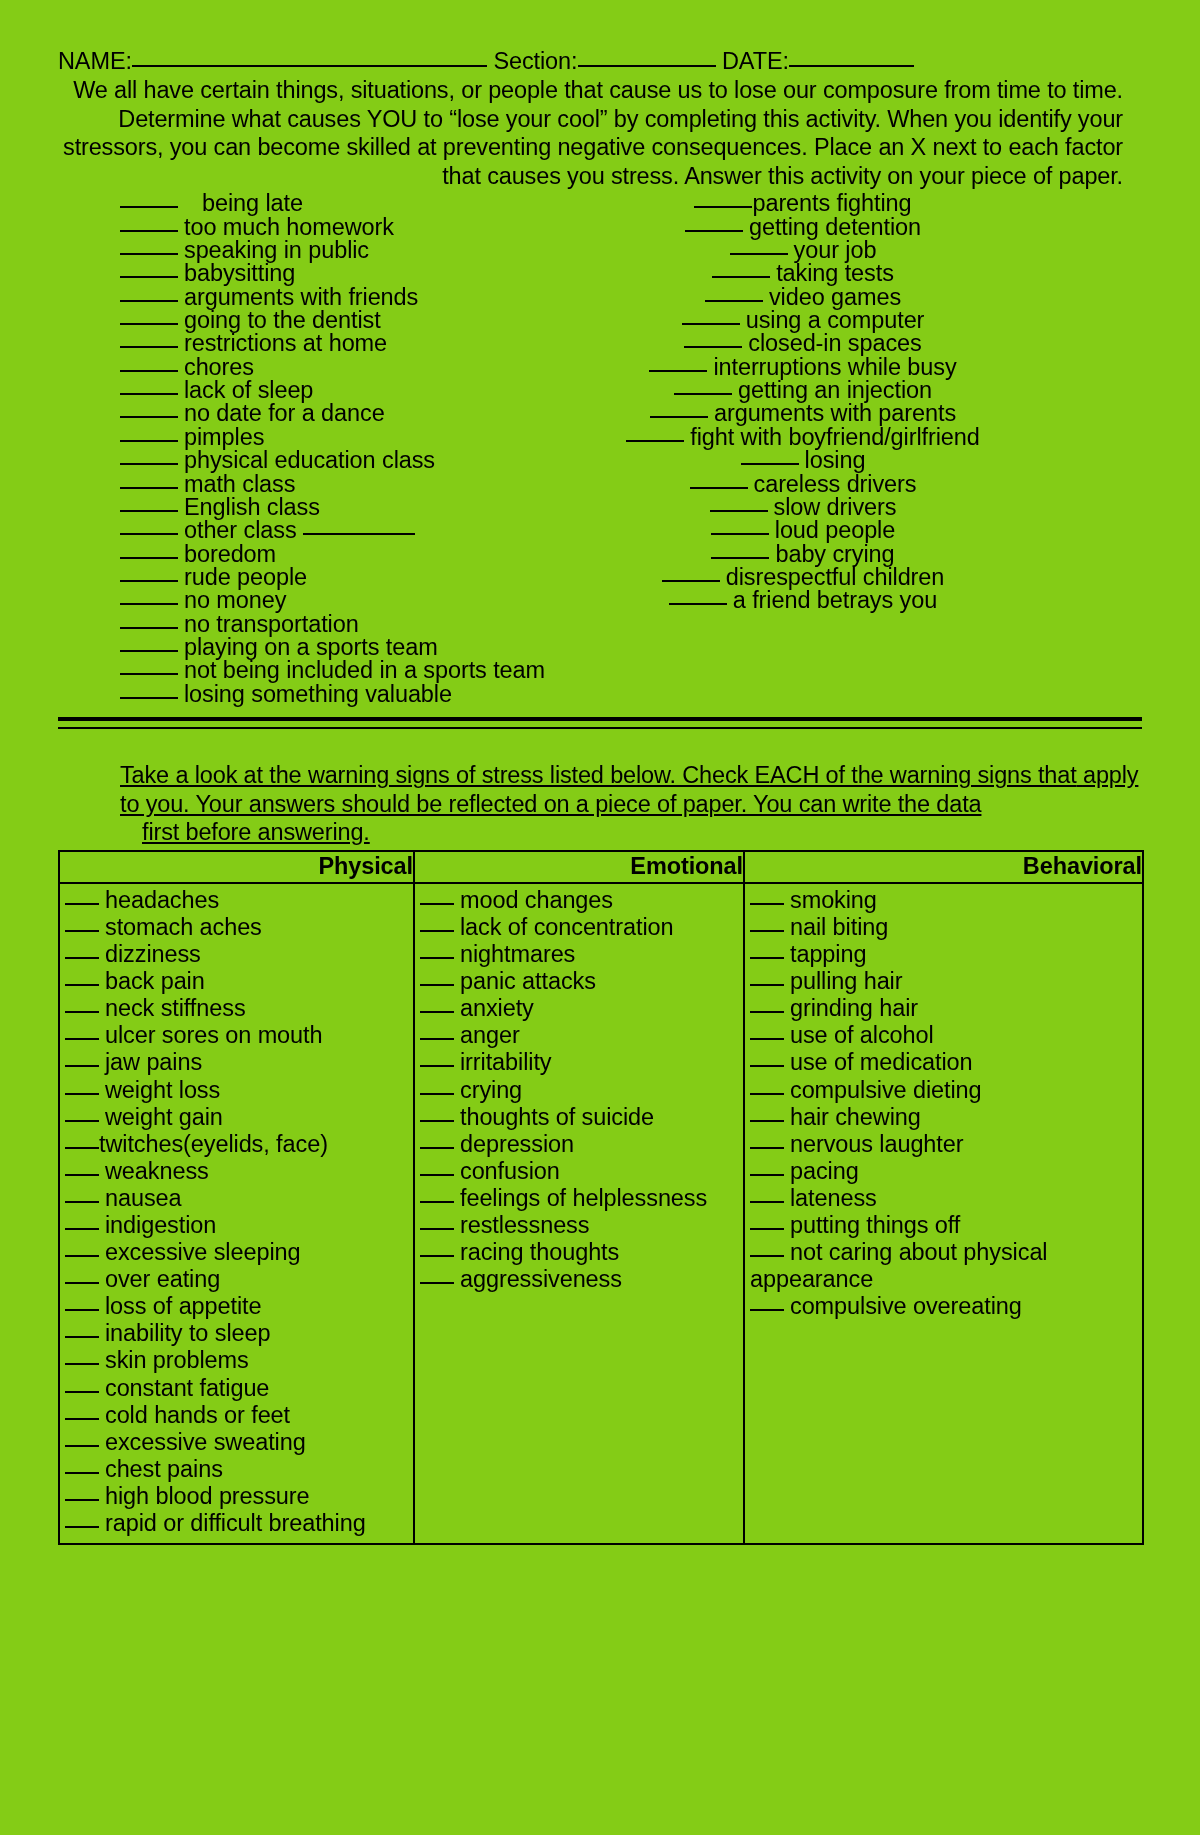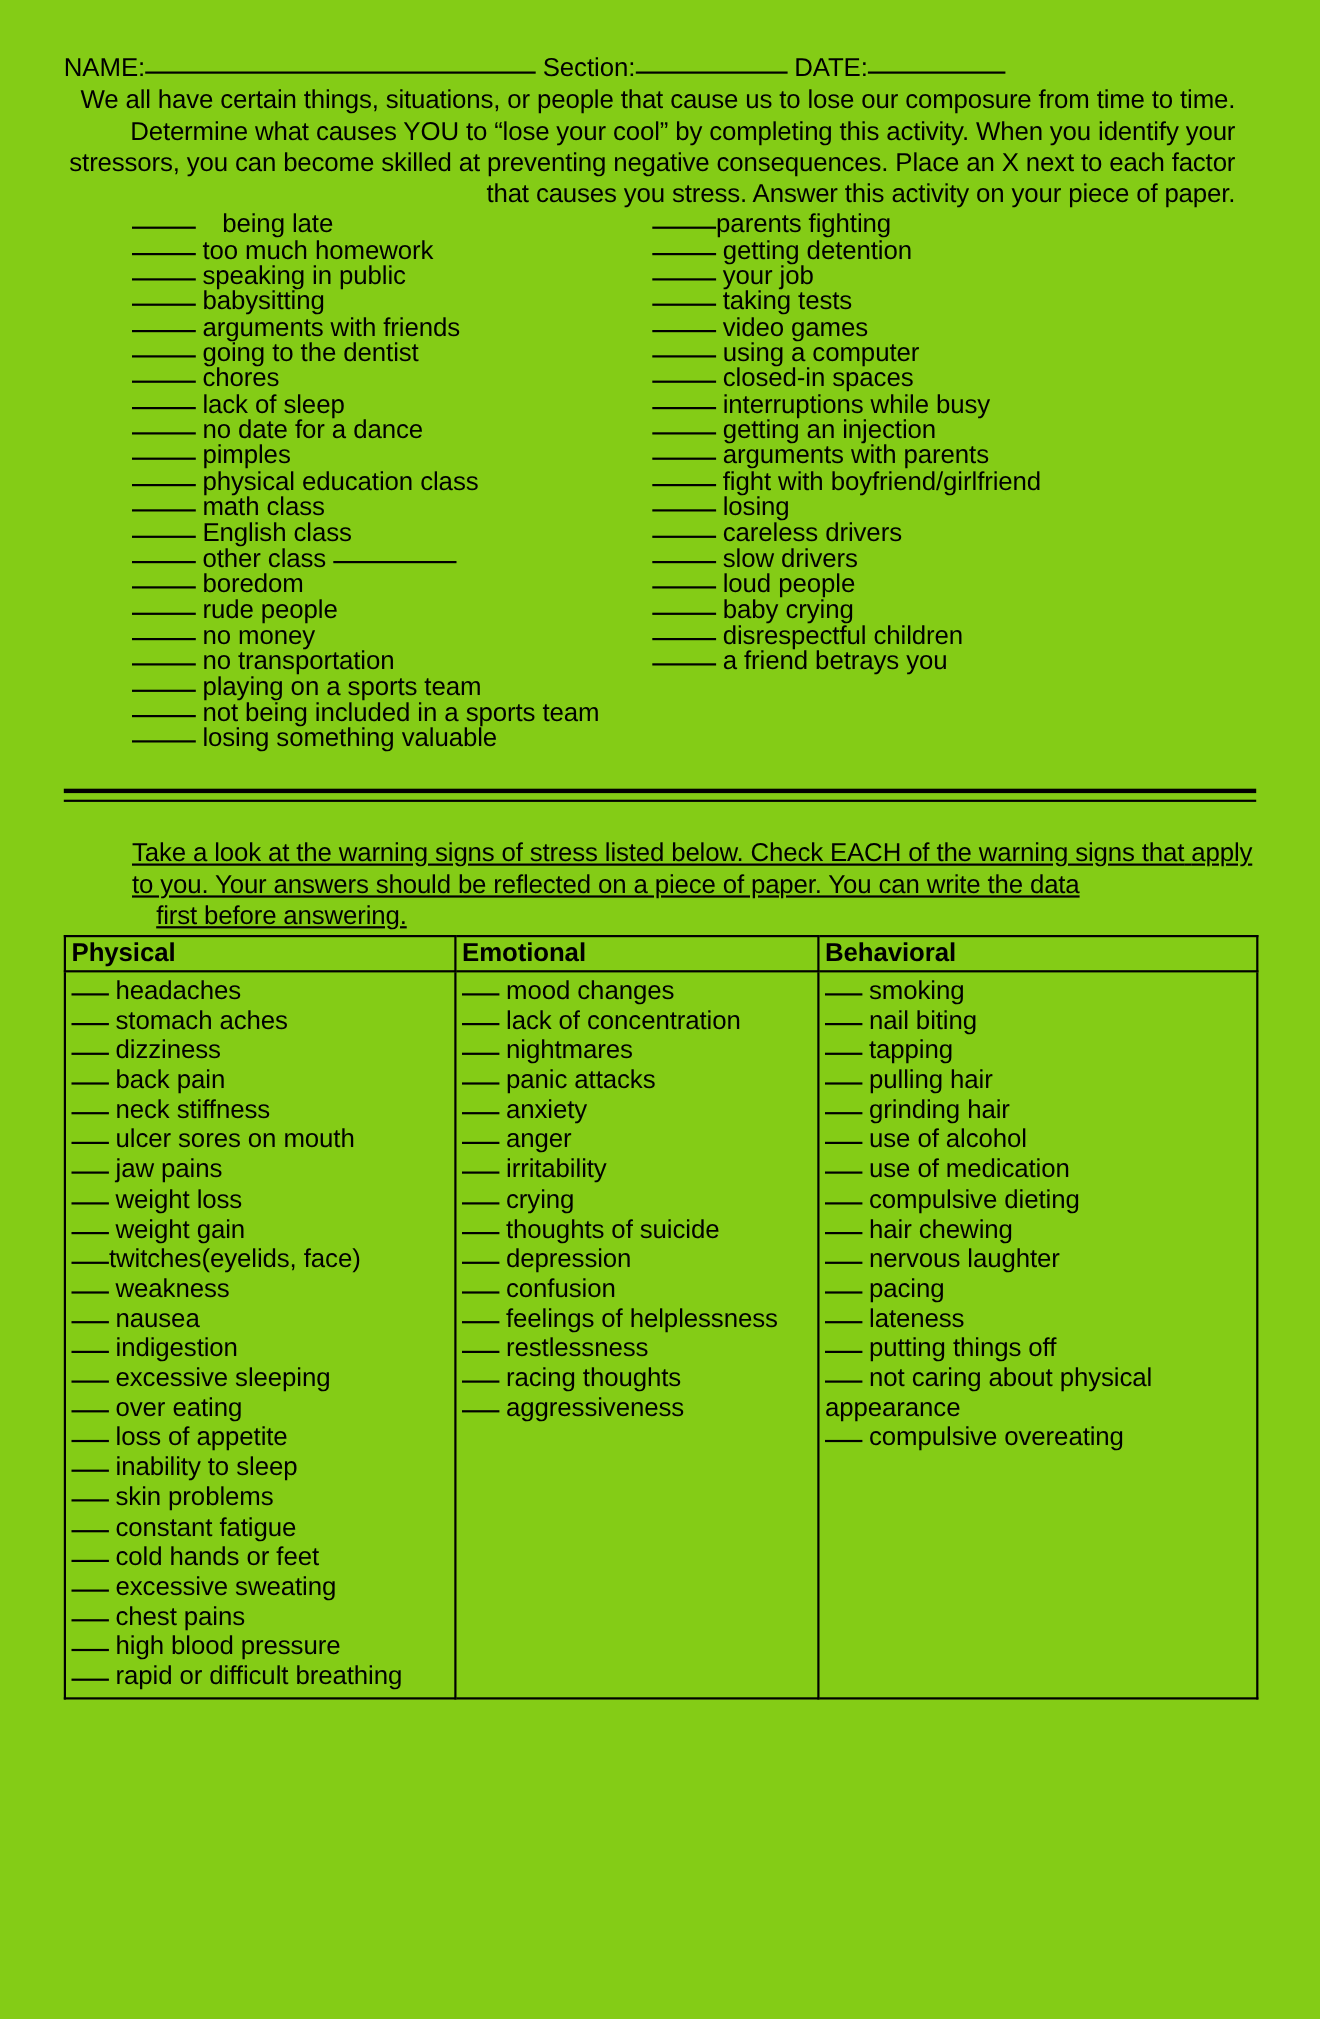--- a/index.html
+++ b/index.html
@@ -59,21 +59,21 @@
   .stressor-cols {
     position: relative;
     margin-top: 2px;
     height: 512px;
   }
   .col {
     position: absolute;
     top: 0;
   }
   .col-left  { left: 62px;  width: 500px; }
-  .col-right { left: 535px; width: 480px; }
+  .col-right { left: 505px; width: 480px; text-align: center; }
 
   .item {
     font-size: 23.5px;
     line-height: 23.35px;
     white-space: nowrap;
     letter-spacing: -0.1px;
   }
   .blank {
     display: inline-block;
     border-bottom: 2px solid #000;
@@ -121,21 +121,21 @@
     width: 1084px;
     margin-top: 3px;
     table-layout: fixed;
   }
   table.signs th, table.signs td {
     border: 2px solid #000;
     vertical-align: top;
     padding: 0;
   }
   table.signs th {
-    text-align: left;
+    text-align: right;
     font-size: 23.5px;
     line-height: 27px;
     font-weight: bold;
     padding: 1px 0 2px 5px;
     letter-spacing: -0.1px;
   }
   table.signs td { padding: 3px 0 6px 5px; }
   col.c1 { width: 355px; }
   col.c2 { width: 330px; }
   col.c3 { width: 399px; }
@@ -170,20 +170,21 @@
     <div class="intro">We all have certain things, situations, or people that cause us to lose our composure from time to time. Determine what causes YOU to “lose your cool” by completing this activity. When you identify your stressors, you can become skilled at preventing negative consequences. Place an X next to each factor that causes you stress. Answer this activity on your piece of paper.</div>
 
     <div class="stressor-cols">
       <div class="col col-left">
         <div class="item"><span class="blank"></span><span class="lbl-wide">being late</span></div>
         <div class="item"><span class="blank"></span><span class="lbl">too much homework</span></div>
         <div class="item"><span class="blank"></span><span class="lbl">speaking in public</span></div>
         <div class="item"><span class="blank"></span><span class="lbl">babysitting</span></div>
         <div class="item"><span class="blank"></span><span class="lbl">arguments with friends</span></div>
         <div class="item"><span class="blank"></span><span class="lbl">going to the dentist</span></div>
+        <div class="item"><span class="blank"></span><span class="lbl">restrictions at home</span></div>
         <div class="item"><span class="blank"></span><span class="lbl">chores</span></div>
         <div class="item"><span class="blank"></span><span class="lbl">lack of sleep</span></div>
         <div class="item"><span class="blank"></span><span class="lbl">no date for a dance</span></div>
         <div class="item"><span class="blank"></span><span class="lbl">pimples</span></div>
         <div class="item"><span class="blank"></span><span class="lbl">physical education class</span></div>
         <div class="item"><span class="blank"></span><span class="lbl">math class</span></div>
         <div class="item"><span class="blank"></span><span class="lbl">English class</span></div>
         <div class="item"><span class="blank"></span><span class="lbl">other class</span><span class="blank-inline"></span></div>
         <div class="item"><span class="blank"></span><span class="lbl">boredom</span></div>
         <div class="item"><span class="blank"></span><span class="lbl">rude people</span></div>

